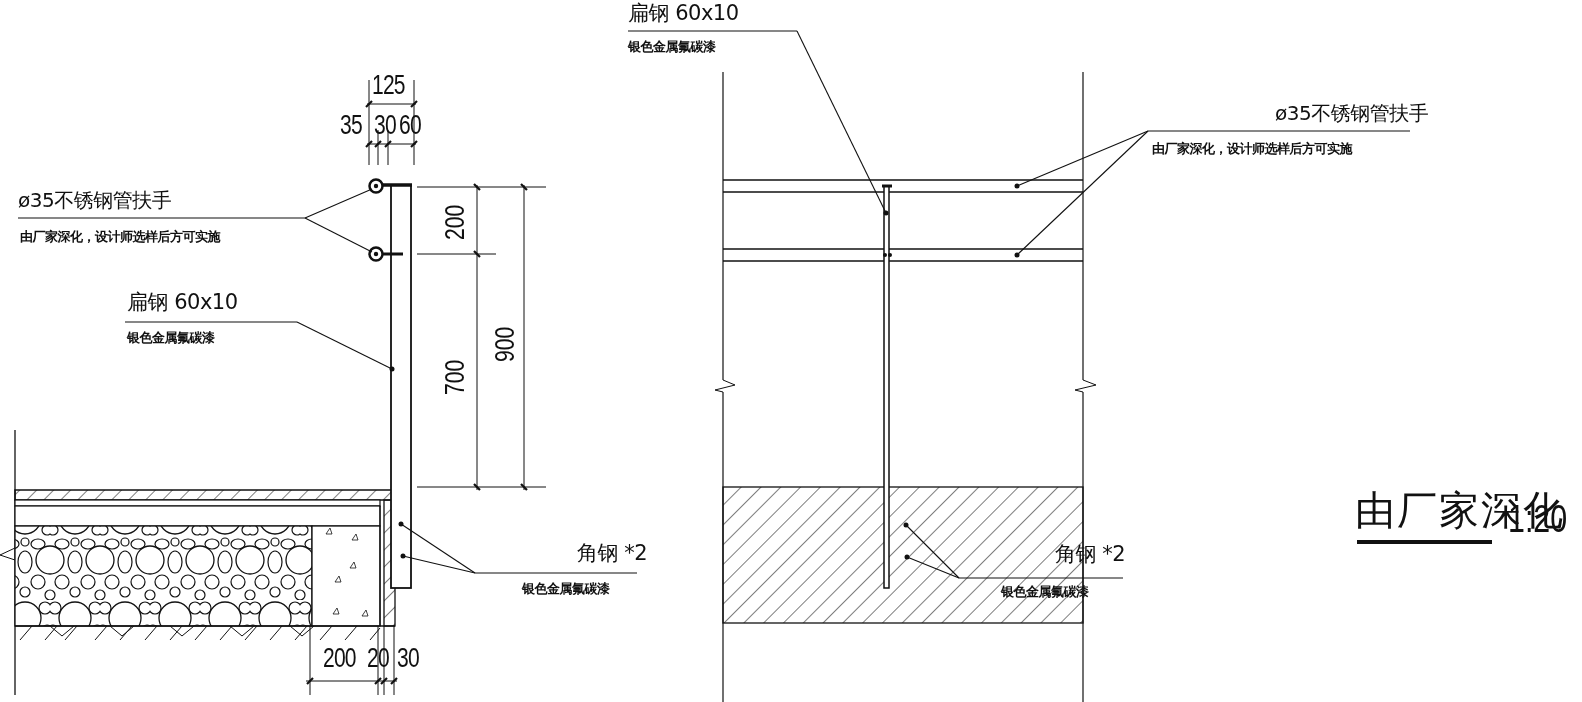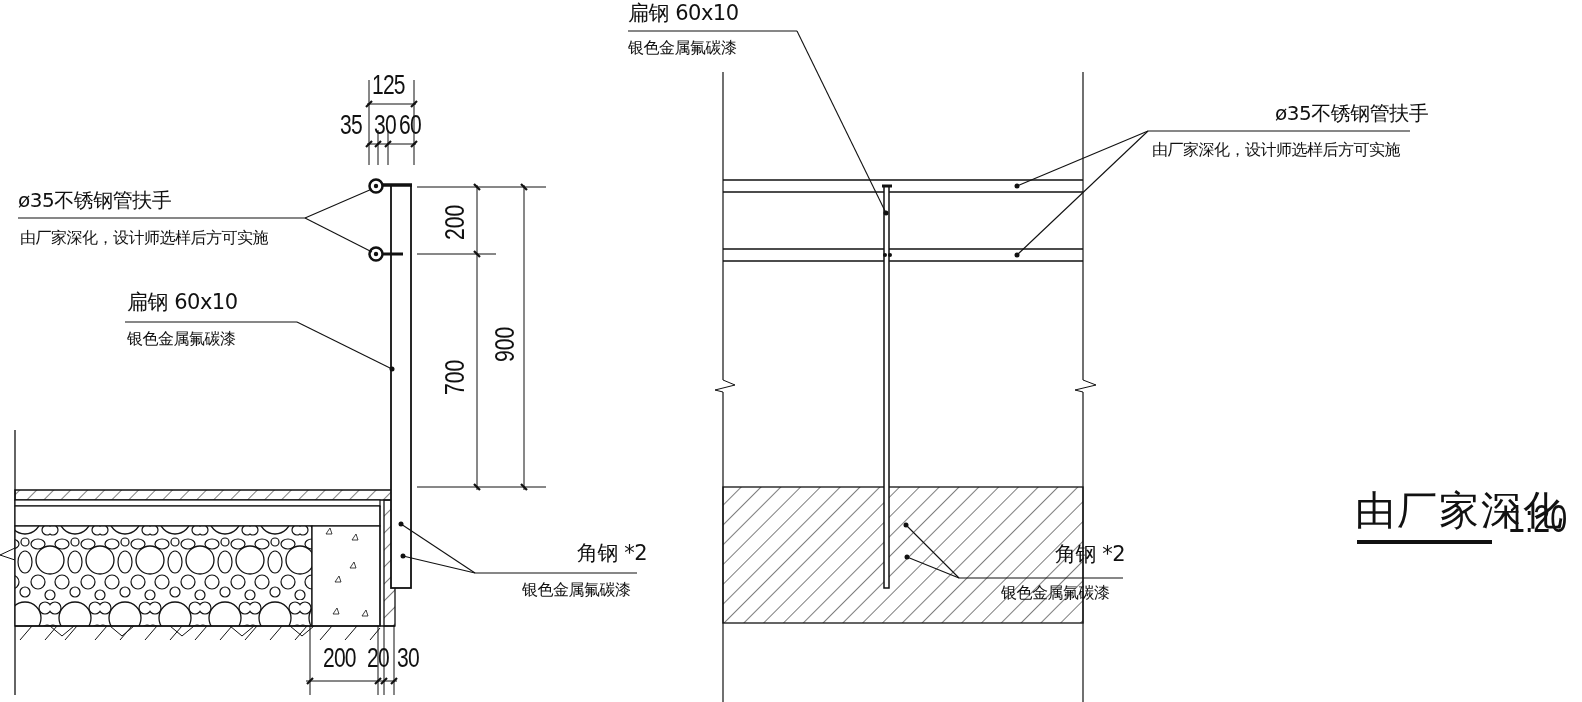--- a/index.html
+++ b/index.html
@@ -1,20 +1,20 @@
 <!DOCTYPE html>
 <html><head>
 <meta charset="utf-8">
 <style>
   html, body { margin: 0; padding: 0; background: #ffffff; }
   body { width: 1582px; height: 702px; position: relative; overflow: hidden;
          font-family: "DejaVu Sans", sans-serif; color: #111; }
   svg { position: absolute; left: 0; top: 0; }
   .lbl { position: absolute; white-space: nowrap; color: #111; line-height: 1; }
-  .cn  { font-family: "DejaVu Sans", sans-serif; font-weight: normal; font-size: 16px; letter-spacing: -0.5px; }
+  .cn  { font-family: "DejaVu Sans", sans-serif; font-weight: bold; font-size: 13px; letter-spacing: -0.5px; }
   .num { font-family: "Liberation Sans", sans-serif; font-size: 27px; transform: scaleX(0.78); transform-origin: left top; letter-spacing: -1px; }
   .numv { font-family: "Liberation Sans", sans-serif; font-size: 27px; transform-origin: left top; }
   .title-cn { font-family: "DejaVu Serif", serif; font-size: 40px; letter-spacing: 2px; }
   .scale { font-family: "Liberation Sans", sans-serif; font-size: 38px; transform: scaleX(0.8); transform-origin: left top; }
 </style>
 </head>
 <body>
 
 <svg width="1582" height="702" viewBox="0 0 1582 702">
   <defs>

